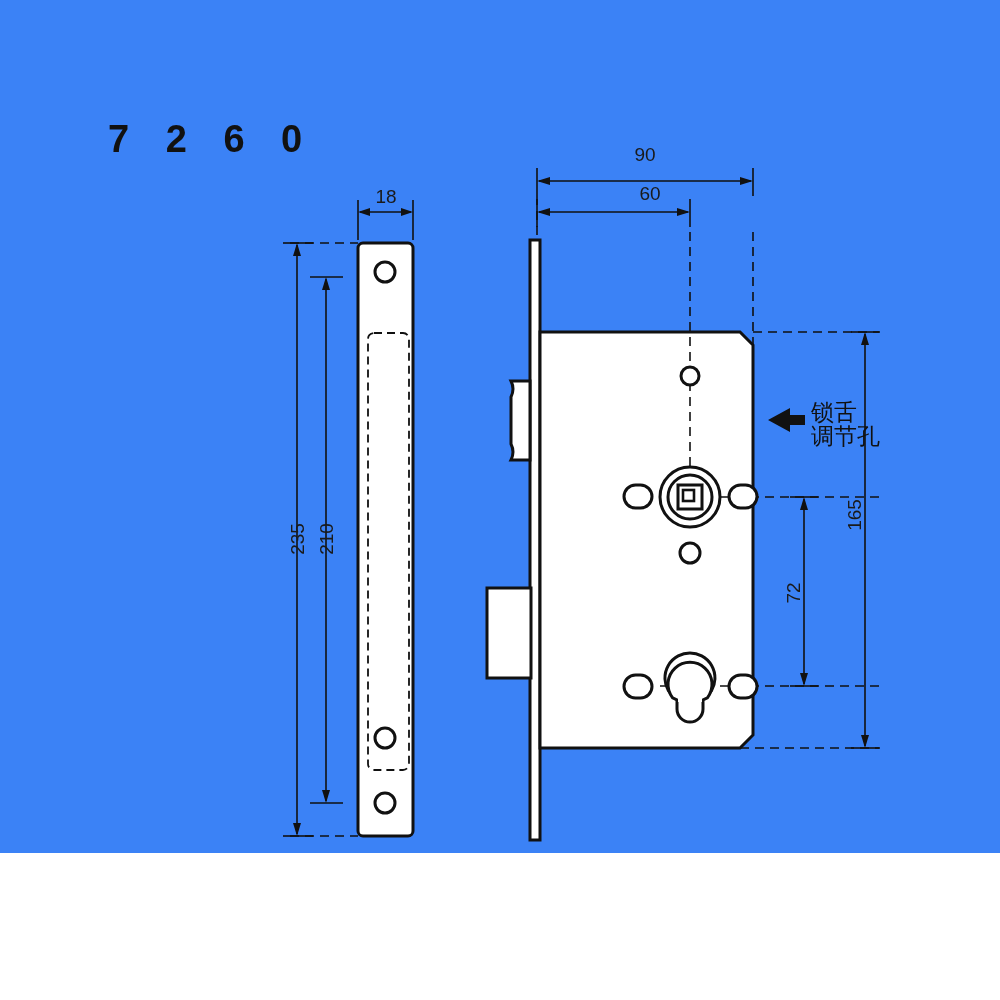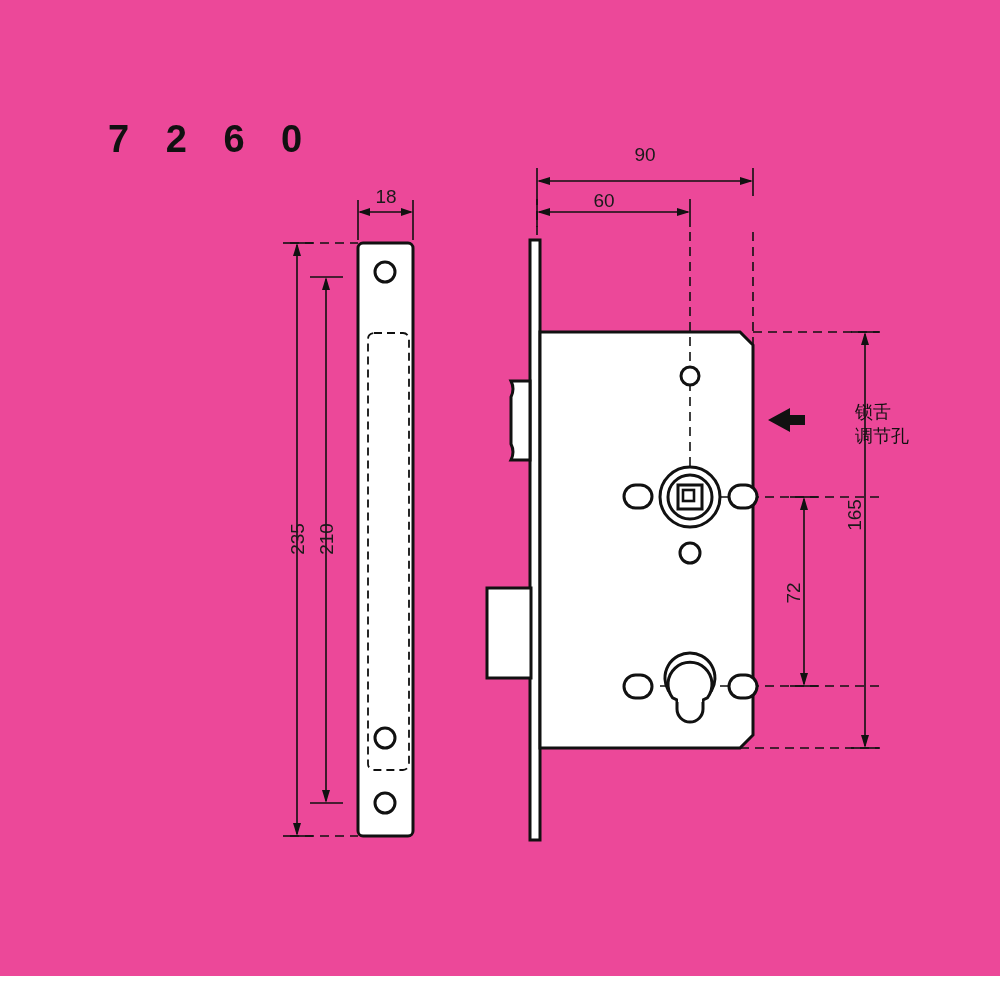--- a/index.html
+++ b/index.html
@@ -6,22 +6,22 @@
     margin: 0;
     padding: 0;
     background: #ffffff;
   }
   body {
     font-family: "Liberation Sans", sans-serif;
   }
   #sheet {
     position: relative;
     width: 1000px;
-    height: 976px;
-    background: #ec4899;
+    height: 853px;
+    background: #3b82f6;
     overflow: hidden;
   }
   #drawing {
     position: absolute;
     left: 0;
     top: 0;
     width: 1000px;
     height: 1000px;
   }
   .title-text {
@@ -41,26 +41,25 @@
     color: #1a1a1a;
     font-family: "Liberation Sans", sans-serif;
     white-space: nowrap;
     text-align: center;
   }
   .dim-label.vert {
     transform-origin: center center;
   }
   .note-text {
     position: absolute;
-    font-size: 18px;
+    font-size: 23px;
     line-height: 24px;
     color: #111111;
     font-family: "Liberation Sans", "DejaVu Sans", sans-serif;
     white-space: nowrap;
-    margin-left: 44px;
   }
 </style>
 </head>
 <body>
 
 <div id="sheet">
 
   <svg id="drawing" viewBox="0 0 1000 1000">
 
     <g>
@@ -192,21 +191,21 @@
   <div class="title-text">7 2 6 0</div>
 
   <div class="dim-label" style="left:360px; top:186px; width:52px;">18</div>
 
   <div class="dim-label vert" style="left:258px; top:528px; width:80px; transform: rotate(-90deg);">235</div>
 
   <div class="dim-label vert" style="left:287px; top:528px; width:80px; transform: rotate(-90deg);">210</div>
 
   <div class="dim-label" style="left:619px; top:144px; width:52px;">90</div>
 
-  <div class="dim-label" style="left:578px; top:183px; width:52px;margin-top:7px;">60</div>
+  <div class="dim-label" style="left:624px; top:183px; width:52px;">60</div>
 
   <div class="dim-label vert" style="left:815px; top:504px; width:80px; transform: rotate(-90deg);">165</div>
 
   <div class="dim-label vert" style="left:754px; top:582px; width:80px; transform: rotate(-90deg);">72</div>
 
   <div class="note-text" style="left:811px; top:400px;">
     <div>锁舌</div>
     <div>调节孔</div>
   </div>
 

